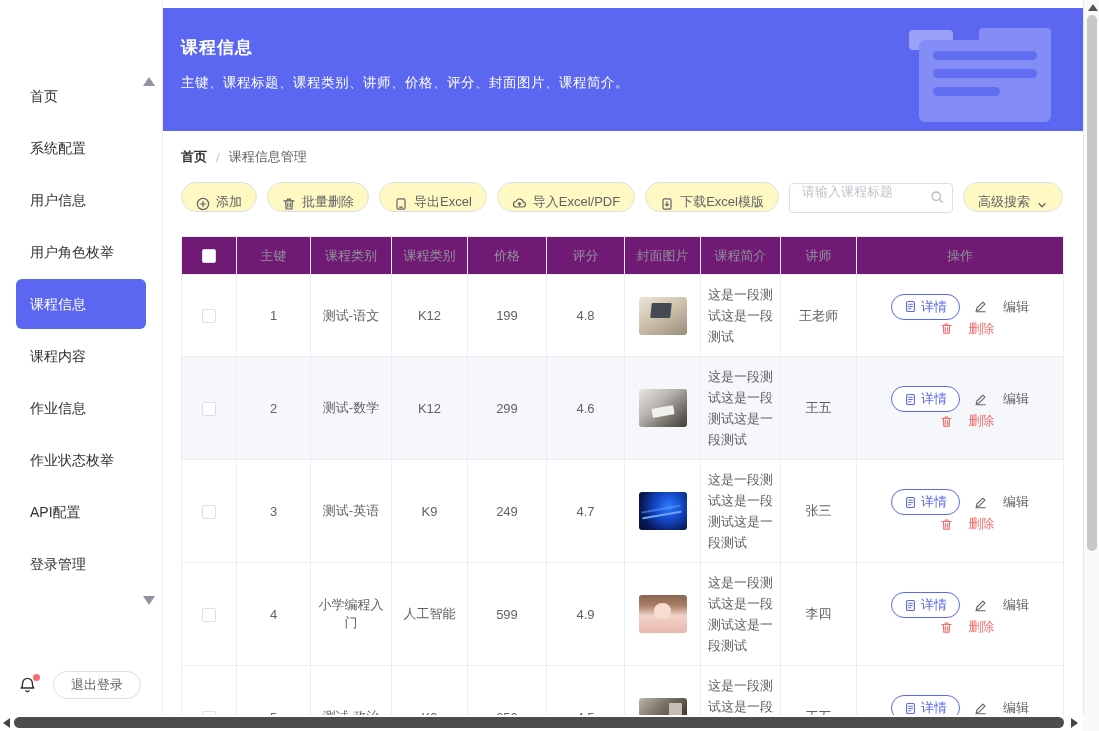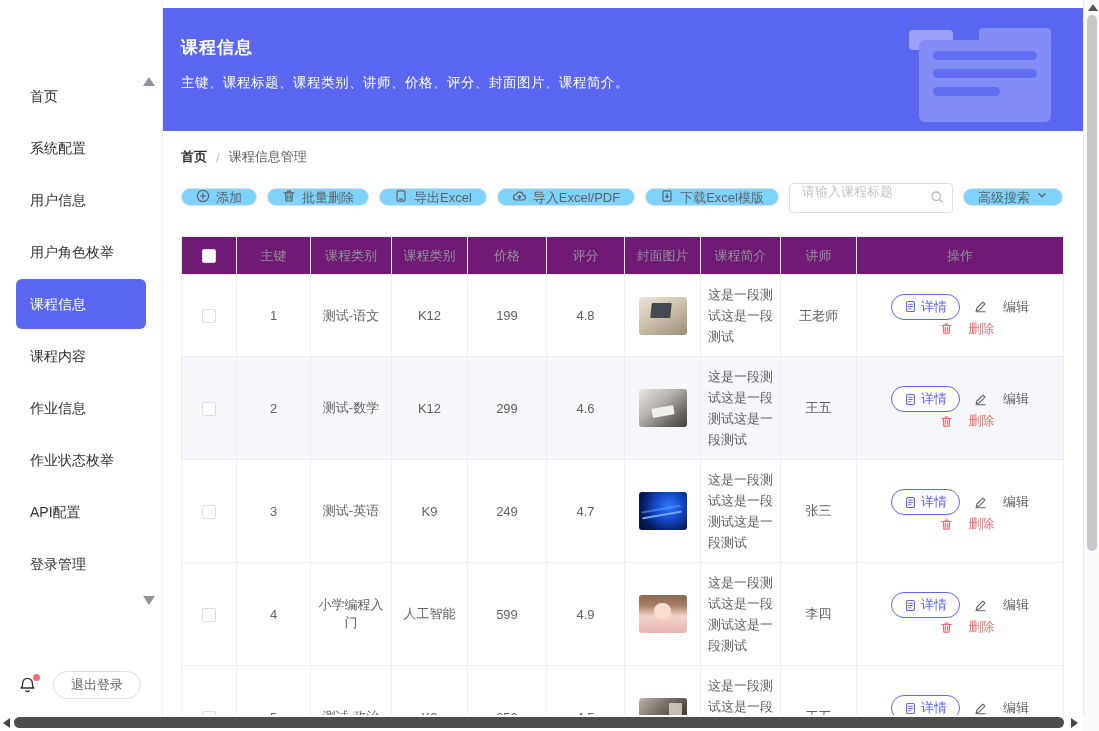--- a/index.html
+++ b/index.html
@@ -37,21 +37,21 @@
   .f-body i:nth-child(3) { width: 64%; }
 
   .content { padding: 0 20px 0 18px; }
 
   .breadcrumb { margin-top: 17px; font-size: 13px; display: flex; align-items: center; }
   .bc-home { color: #303133; font-weight: 700; cursor: pointer; }
   .bc-sep { color: #c0c4cc; margin: 0 9px; }
   .bc-cur { color: #606266; }
 
   .toolbar { display: flex; align-items: center; gap: 10px; margin-top: 16px; }
-  .tbtn { display: inline-flex; align-items: flex-start; gap: 6px; height: 18px; padding: 0 14px; border: 1px solid #dcdfe6; border-radius: 15px; background: #7dd3fc; color: #606266; font-size: 13px; cursor: pointer; font-family: inherit; white-space: nowrap; }
+  .tbtn { display: inline-flex; align-items: flex-end; gap: 6px; height: 30px; padding: 0 14px; border: 1px solid #dcdfe6; border-radius: 15px; background: #fef9c3; color: #606266; font-size: 13px; cursor: pointer; font-family: inherit; white-space: nowrap; }
   .tbtn svg { flex: none; }
   .search-box { margin-left: auto; position: relative; width: 186px; height: 30px; }
   .search-input { width: 100%; height: 100%; border: 1px solid #dcdfe6; border-radius: 4px; padding: 0 30px 12px 12px; font-size: 13px; color: #606266; outline: none; font-family: inherit; }
   .search-input::placeholder { color: #bfc4cc; }
   .search-icon { position: absolute; right: 9px; top: 8px; color: #b4b9c2; }
 
   
   .table-wrap { margin-top: 24px; }
   table { width: 100%; border-collapse: collapse; table-layout: fixed; font-size: 13px; color: #606266; border: 1px solid #ebeef5; }
   th { height: 38px; background: #701a75; color: #909399; font-weight: 500; border-bottom: 1px solid #ebeef5; border-right: 1px solid #ebeef5; text-align: center; }

